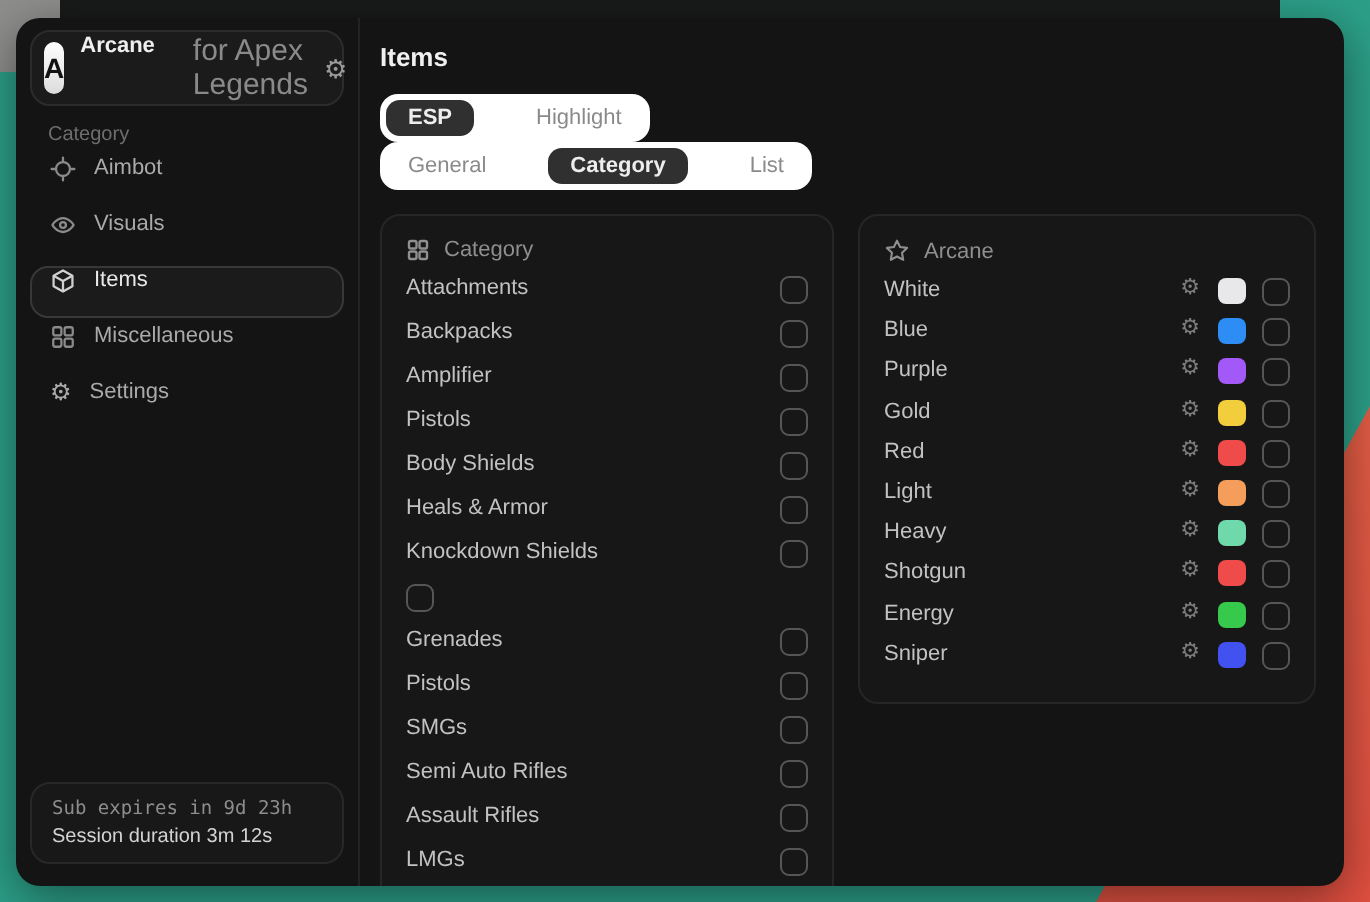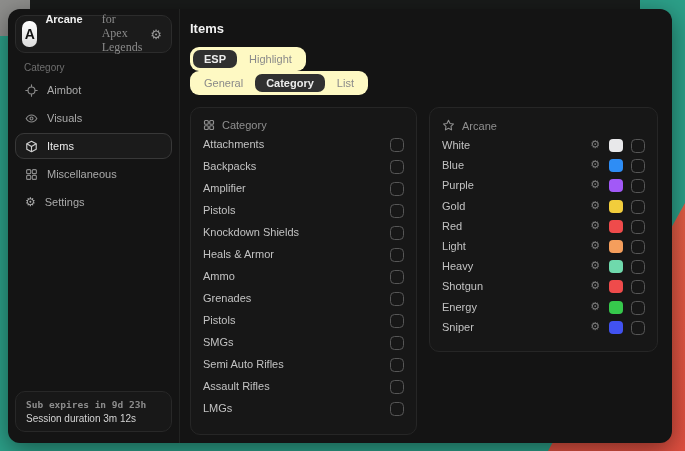--- a/index.html
+++ b/index.html
@@ -23,41 +23,41 @@
   }
   .sidebar { width:172px; flex:0 0 172px; border-right:1px solid #222322; display:flex; flex-direction:column; padding:6px 7px; }
   .header-card {
     height:38px; border:1px solid #2c2c2c; background:#1b1b1b; border-radius:10px;
     display:flex; align-items:center; gap:8px; padding:0 9px 0 6px;
   }
   .logo { width:26px; height:26px; border-radius:7px; background:linear-gradient(#ffffff,#dcdcdc);
     color:#111; font-weight:bold; font-size:14px; display:flex; align-items:center; justify-content:center; }
   .header-text { display:flex; line-height:1.15; flex:1;gap:19px; }
   .app-name { color:#efefef; font-size:11px; font-weight:bold; }
-  .app-sub { color:#8a8a8a; font-size:12px;font-family:Liberation Serif, serif; }
+  .app-sub { color:#8a8a8a; font-size:15px; }
   .gear-glyph { color:#9a9a9a; font-size:13px; line-height:1; cursor:pointer; }
   .section-label { color:#6e6e6e; font-size:10px; margin:9px 0 4px 9px; }
   .nav { display:flex; flex-direction:column; gap:2px; }
   .nav-item {
-    height:26px; display:flex; align-items:center; gap:9px; padding:0 9px;
+    height:26px; display:flex; align-items:flex-start; gap:9px; padding:0 9px;
     border:1px solid transparent; border-radius:9px; color:#aaaaaa; font-size:11px; cursor:pointer;
   }
   .nav-item .ni { color:#8a8a8a; display:flex; }
   .nav-item.selected { background:#1b1b1b; border-color:#383838; color:#e9e9e9; }
   .nav-item.selected .ni { color:#d0d0d0; }
   .sub-card {
     margin-top:auto; margin-bottom:5px; border:1px solid #282828; background:#181818; border-radius:10px;
     padding:7px 10px; display:flex; flex-direction:column; gap:3px;
   }
-  .sub-line1 { font-family:"DejaVu Sans Mono", monospace; font-size:9.5px; color:#8d8d8d;font-weight:bold; }
+  .sub-line1 { font-family:"DejaVu Sans Mono", monospace; font-size:9.5px; color:#8d8d8d; }
   .sub-line2 { font-size:10px; color:#d3d3d3; }
 
   .main { flex:1; padding:12px 14px 0 10px; display:flex; flex-direction:column; overflow:hidden; }
   .page-title { color:#f0f0f0; font-size:13px; font-weight:bold; }
-  .tab-group { margin-top:11px; align-self:flex-start; background:#fef9c3; border-radius:9px; padding:3px; display:flex; gap:1px;text-align:right; }
+  .tab-group { margin-top:11px; align-self:flex-start; background:#ffffff; border-radius:9px; padding:3px; display:flex; gap:20px;text-align:right; }
   .tab { font-size:11px; color:#8a8a8a; padding:3px 11px; border-radius:7px; cursor:pointer; white-space:nowrap; }
   .tab.active { background:#303030; color:#ededed; font-weight:bold; }
 
   .panels { margin-top:12px; display:flex; gap:12px; align-items:flex-start; }
   .panel { background:#171717; border:1px solid #262626; border-radius:10px; padding:9px 12px 10px; }
   .panel-cat { width:232px; }
   .panel-rar { width:234px; }
   .panel-head { display:flex; align-items:center; gap:7px; color:#8f8f8f; font-size:11px; margin:2px 0 7px; }
   .panel-head .ph-ic { display:flex; color:#8f8f8f; }
   .row { display:flex; align-items:flex-start; }
@@ -180,29 +180,32 @@
             </div>
             <div class="row">
               <span class="row-label">Amplifier</span>
               <span class="checkbox"></span>
             </div>
             <div class="row">
               <span class="row-label">Pistols</span>
               <span class="checkbox"></span>
             </div>
             <div class="row">
+              <span class="row-label">Body Shields</span>
+              <span class="checkbox"></span>
+            </div>
+            <div class="row">
+              <span class="row-label">Heals &amp; Armor</span>
+              <span class="checkbox"></span>
+            </div>
+            <div class="row">
               <span class="row-label">Knockdown Shields</span>
               <span class="checkbox"></span>
             </div>
             <div class="row">
-              <span class="row-label">Heals &amp; Armor</span>
-              <span class="checkbox"></span>
-            </div>
-            <div class="row">
-              <span class="row-label">Ammo</span>
               <span class="checkbox"></span>
             </div>
             <div class="row">
               <span class="row-label">Grenades</span>
               <span class="checkbox"></span>
             </div>
             <div class="row">
               <span class="row-label">Pistols</span>
               <span class="checkbox"></span>
             </div>

